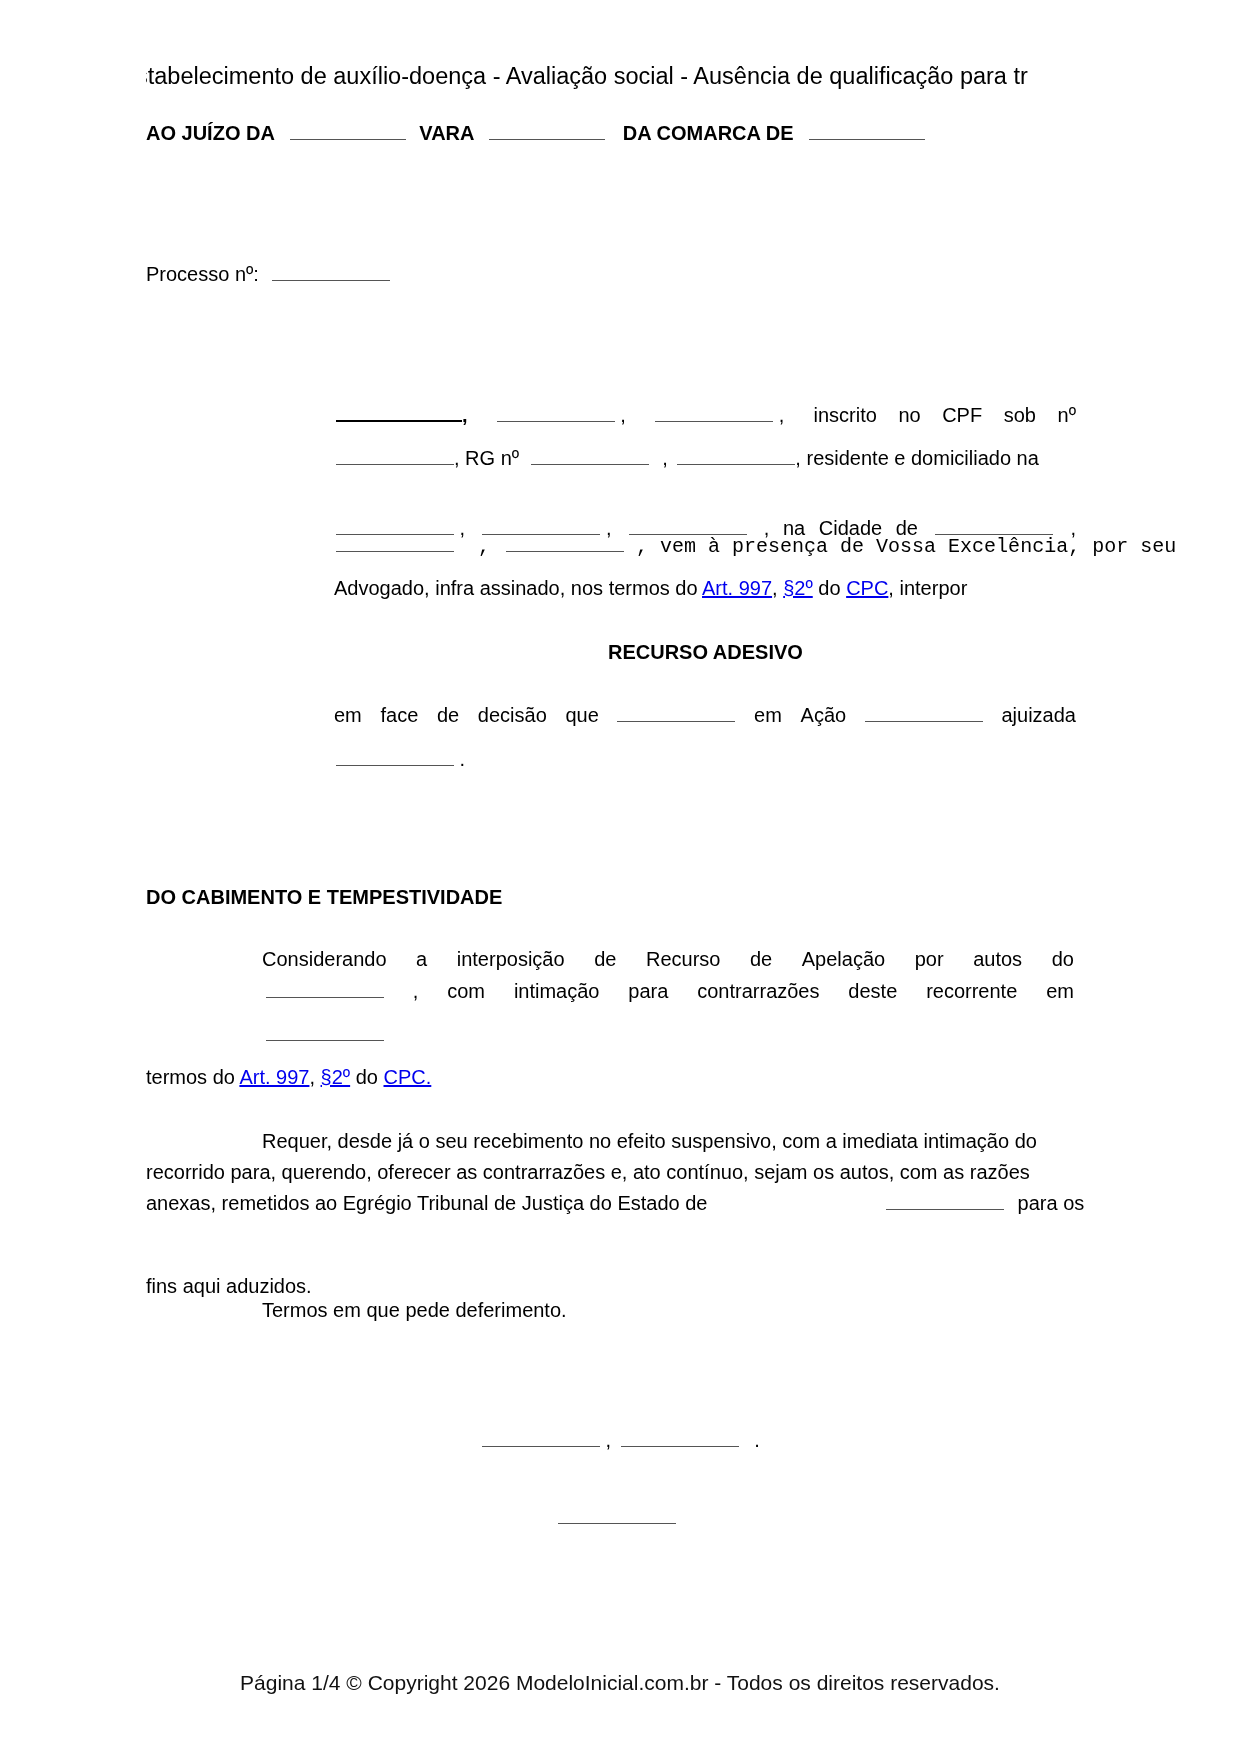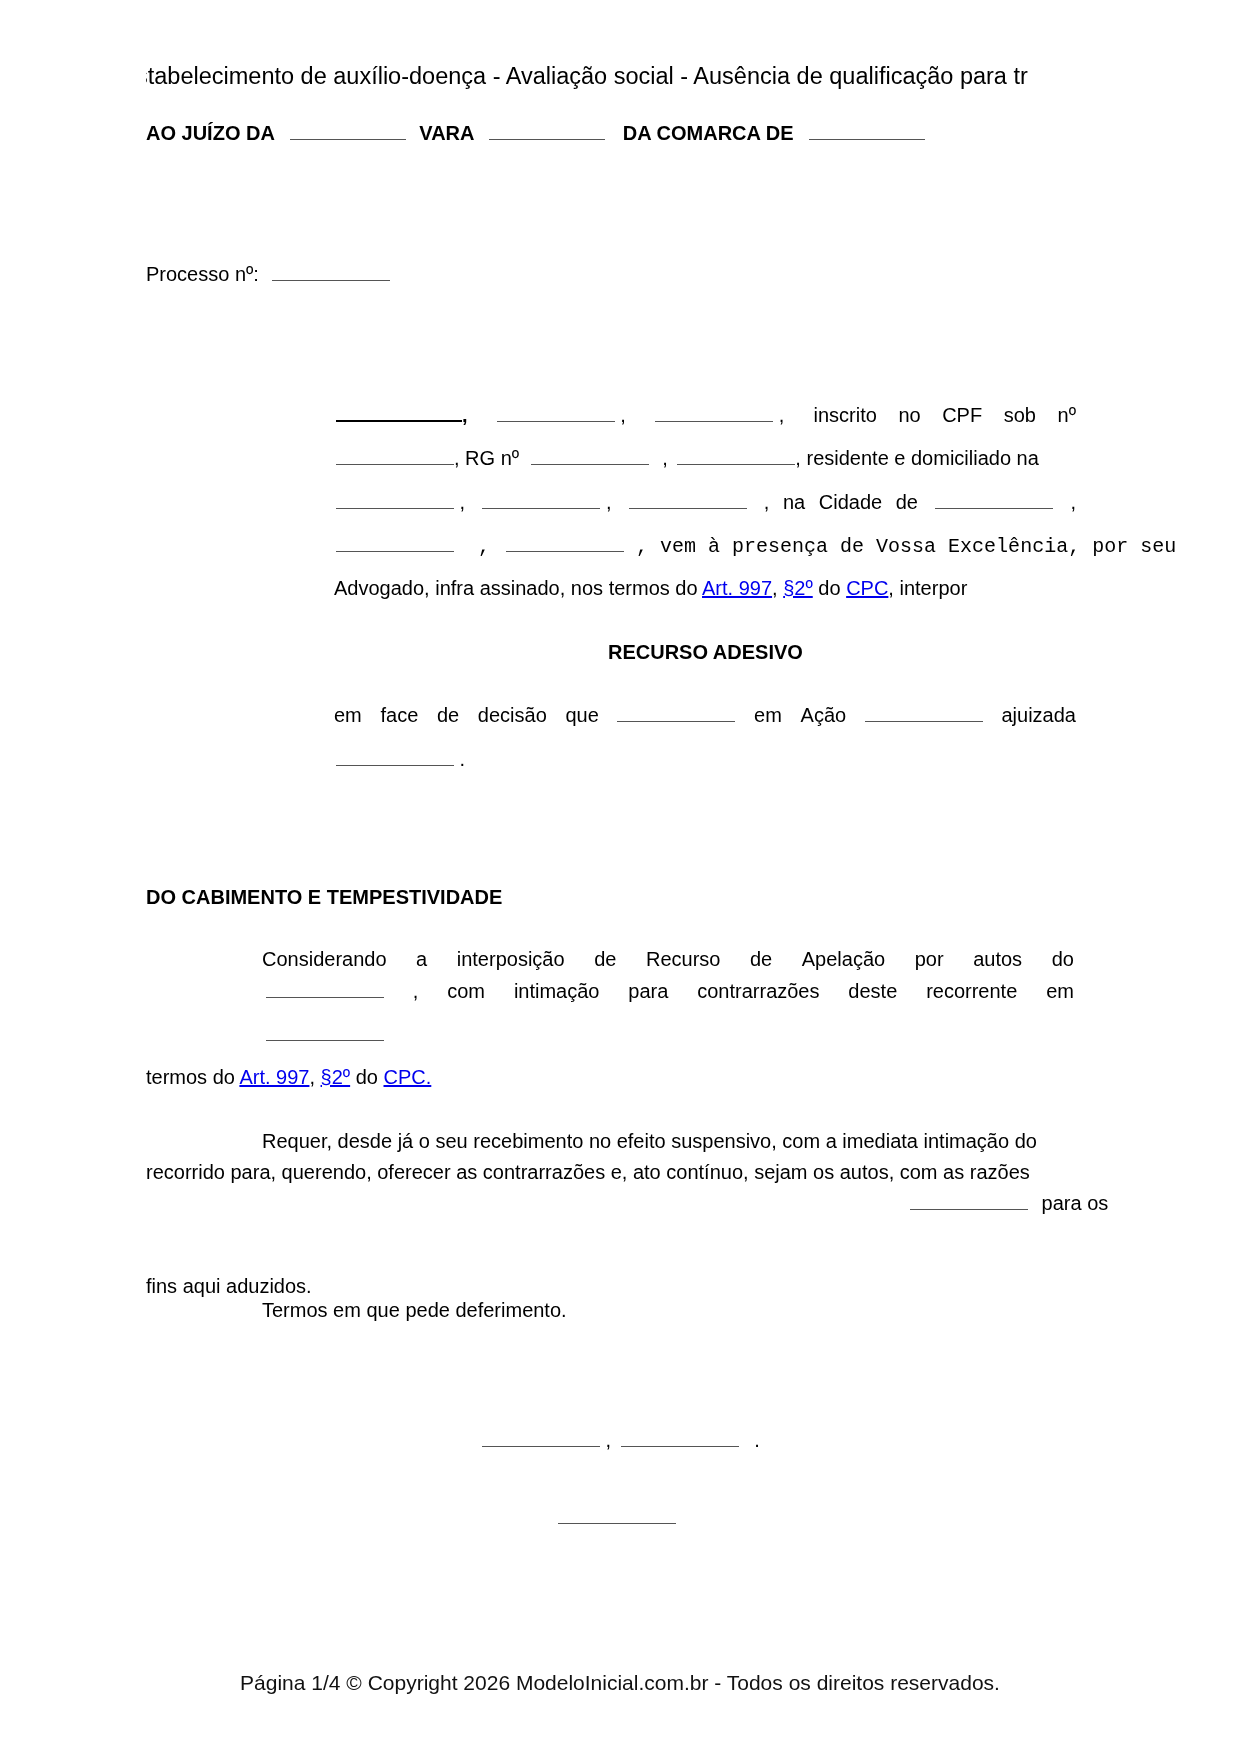--- a/index.html
+++ b/index.html
@@ -48,21 +48,21 @@
   <span class="blank" style="width:118px;"></span><span>, RG nº</span>
   <span class="blank" style="width:118px; margin-left:6px;"></span>
   <span style="margin-left:8px;">,</span>
   <span class="blank" style="width:118px; margin-left:4px;"></span><span>, residente e domiciliado na</span>
 </div>
 
 <div class="abs t20 just" style="left:336px; top:490px; width:740px;">
   <span><span class="blank" style="width:118px;"></span> ,</span>
   <span><span class="blank" style="width:118px;"></span> ,</span>
   <span><span class="blank" style="width:118px;"></span></span>
-  <span style="word-spacing:8px;">, na Cidade de</span>
+  <span style="word-spacing:8px;margin-top:26px;">, na Cidade de</span>
   <span class="blank" style="width:118px;"></span>
   <span>,</span>
 </div>
 
 <div class="abs t20" style="left:336px; top:533px; width:750px;font-family:Liberation Mono, monospace;">
   <span class="blank" style="width:118px;"></span>
   <span style="margin-left:12px;">,</span>
   <span class="blank" style="width:118px; margin-left:4px;"></span>
   <span>, vem à presença de Vossa Excelência, por seu</span>
 </div>
@@ -125,21 +125,22 @@
   <span>termos do</span>
   <a class="lnk">Art. 997</a><span>,</span>
   <a class="lnk">§2º</a>
   <span>do</span>
   <a class="lnk">CPC.</a>
 </div>
 
 <div class="abs t20" style="left:262px; top:1129px;">Requer, desde já o seu recebimento no efeito suspensivo, com a imediata intimação do</div>
 <div class="abs t20" style="left:146px; top:1160px;">recorrido para, querendo, oferecer as contrarrazões e, ato contínuo, sejam os autos, com as razões</div>
 <div class="abs t20" style="left:146px; top:1191px; width:940px;">
-  <span class="abs" style="left:764px; top:0;">
+  <span>anexas, remetidos ao Egrégio Tribunal de Justiça do Estado de</span>
+  <span class="abs" style="left:740px; top:0;">
     <span class="blank" style="width:118px;"></span>
     <span style="margin-left:8px;">para os</span>
   </span>
 </div>
 <div class="abs t20" style="left:146px; top:1234px;margin-top:40px;">fins aqui aduzidos.</div>
 
 <div class="abs t20" style="left:262px; top:1298px;">Termos em que pede deferimento.</div>
 
 <div class="abs t20" style="left:482px; top:1428px;">
   <span class="blank" style="width:118px;"></span>

